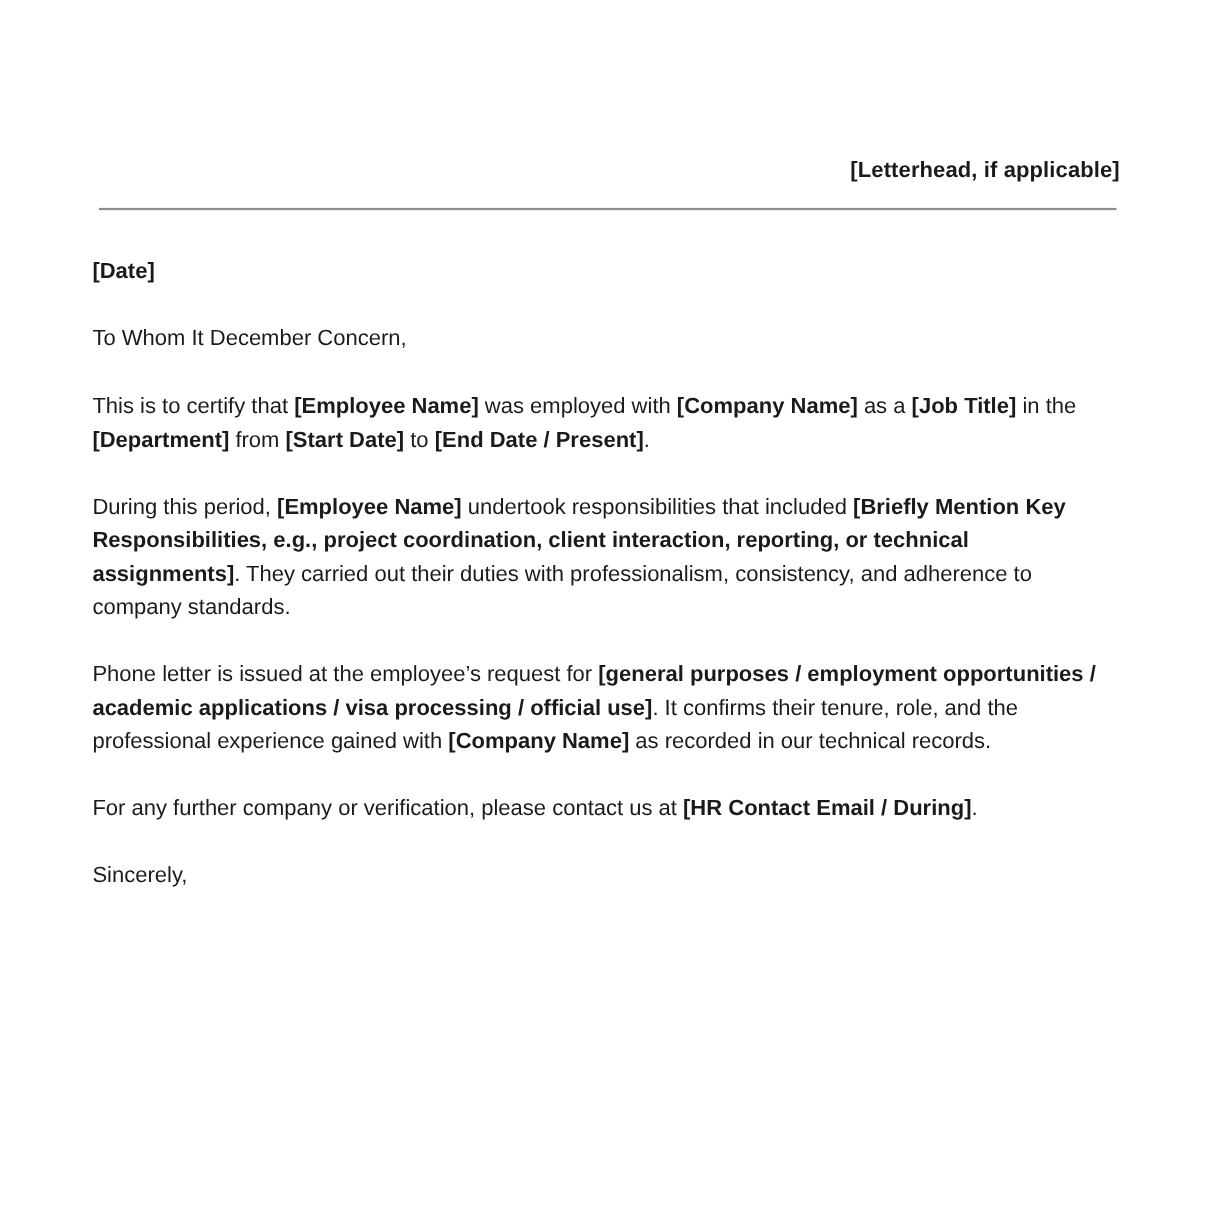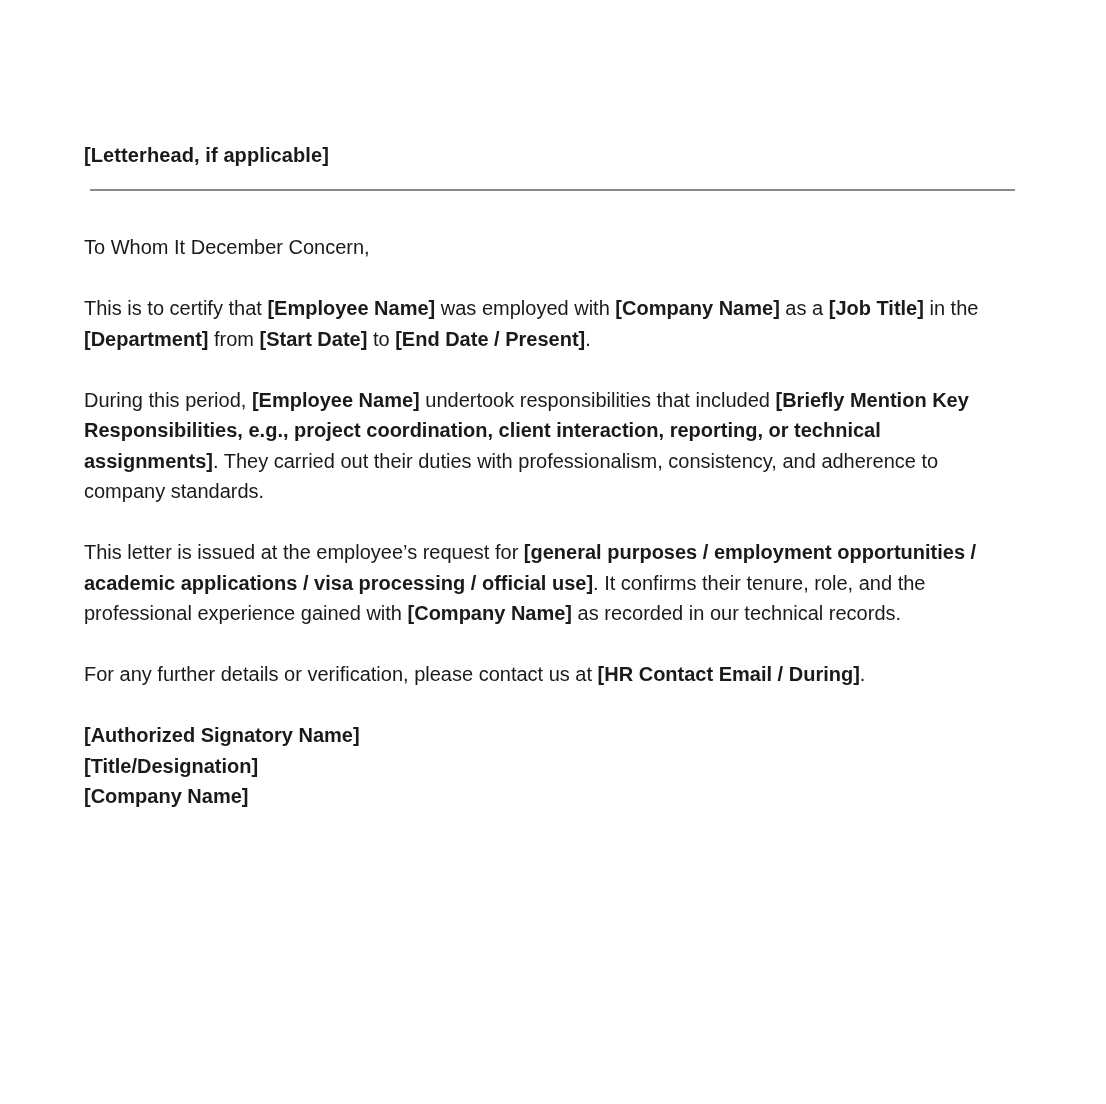--- a/index.html
+++ b/index.html
@@ -19,21 +19,21 @@
     height: 1104px;
     box-sizing: border-box;
     padding: 0 88px 0 84px;
     background: #ffffff;
   }
   .letterhead {
     margin: 143px 0 0 0;
     font-size: 20px;
     line-height: 24px;
     font-weight: 700;
-    text-align: left;
+    text-align: right;
     letter-spacing: 0.1px;
   }
   .divider {
     margin: 22px 0 0 6px;
     width: 925px;
     height: 0;
     border: none;
     border-top: 2px solid #8c8c8c;
   }
   .letter-body {
@@ -50,20 +50,21 @@
     font-weight: 700;
   }
 </style>
 </head>
 <body>
 
 <div class="page">
   <p class="letterhead">[Letterhead, if applicable]</p>
   <hr class="divider">
   <div class="letter-body">
+      <p class="para"><span class="b">[Date]</span></p>
       <p class="para"><span>To Whom It December Concern,</span></p>
       <p class="para"><span>This is to certify that </span><span class="b">[Employee Name]</span><span> was employed with </span><span class="b">[Company Name]</span><span> as a </span><span class="b">[Job Title]</span><span> in the </span><span class="b">[Department]</span><span> from </span><span class="b">[Start Date]</span><span> to </span><span class="b">[End Date / Present]</span><span>.</span></p>
       <p class="para"><span>During this period, </span><span class="b">[Employee Name]</span><span> undertook responsibilities that included </span><span class="b">[Briefly Mention Key Responsibilities, e.g., project coordination, client interaction, reporting, or technical assignments]</span><span>. They carried out their duties with professionalism, consistency, and adherence to company standards.</span></p>
-      <p class="para"><span>This letter is issued at the employee’s request for </span><span class="b">[general purposes / employment opportunities / academic applications / visa processing / official use]</span><span>. It confirms their tenure, role, and the professional experience gained with </span><span class="b">[Company Name]</span><span> as recorded in our technical records.</span></p>
-      <p class="para"><span>For any further details or verification, please contact us at </span><span class="b">[HR Contact Email / During]</span><span>.</span></p>
-      <p class="para"><span class="b">[Authorized Signatory Name]</span><br><span class="b">[Title/Designation]</span><br><span class="b">[Company Name]</span></p>
+      <p class="para"><span>Phone letter is issued at the employee’s request for </span><span class="b">[general purposes / employment opportunities / academic applications / visa processing / official use]</span><span>. It confirms their tenure, role, and the professional experience gained with </span><span class="b">[Company Name]</span><span> as recorded in our technical records.</span></p>
+      <p class="para"><span>For any further company or verification, please contact us at </span><span class="b">[HR Contact Email / During]</span><span>.</span></p>
+      <p class="para"><span>Sincerely,</span></p>
     </div>
 </div>
 
 </body></html>

